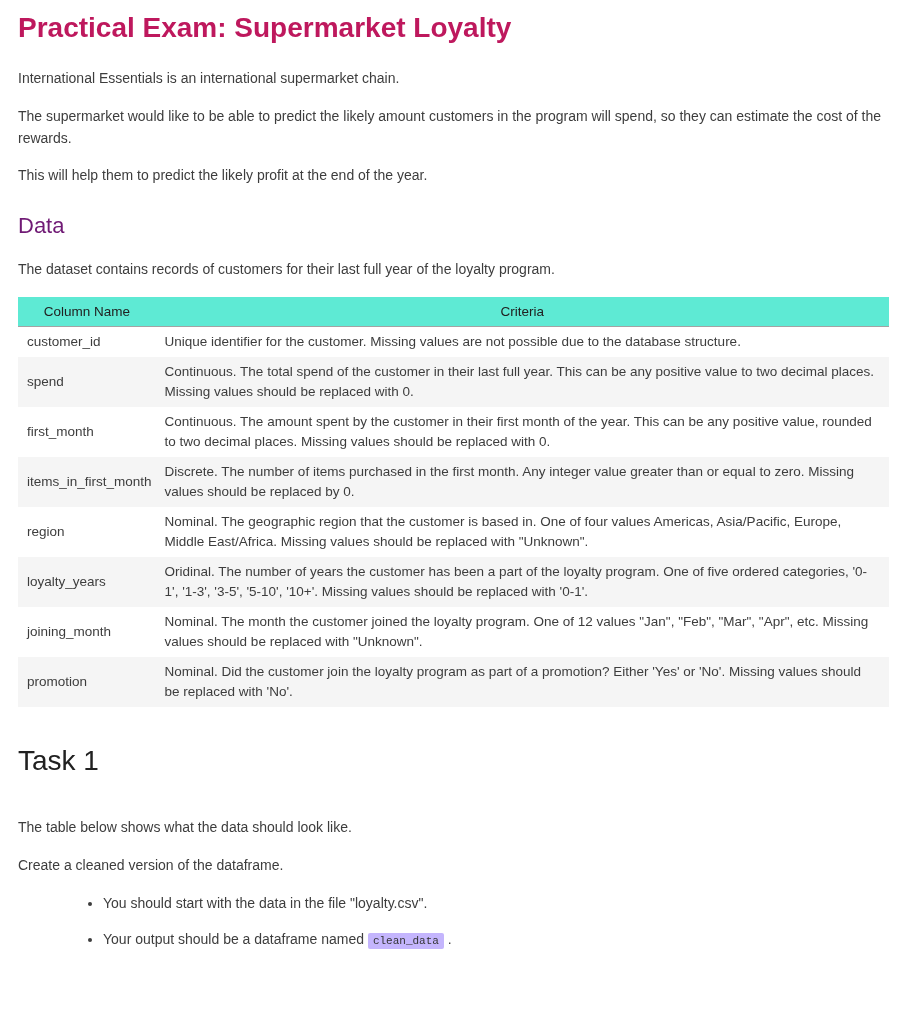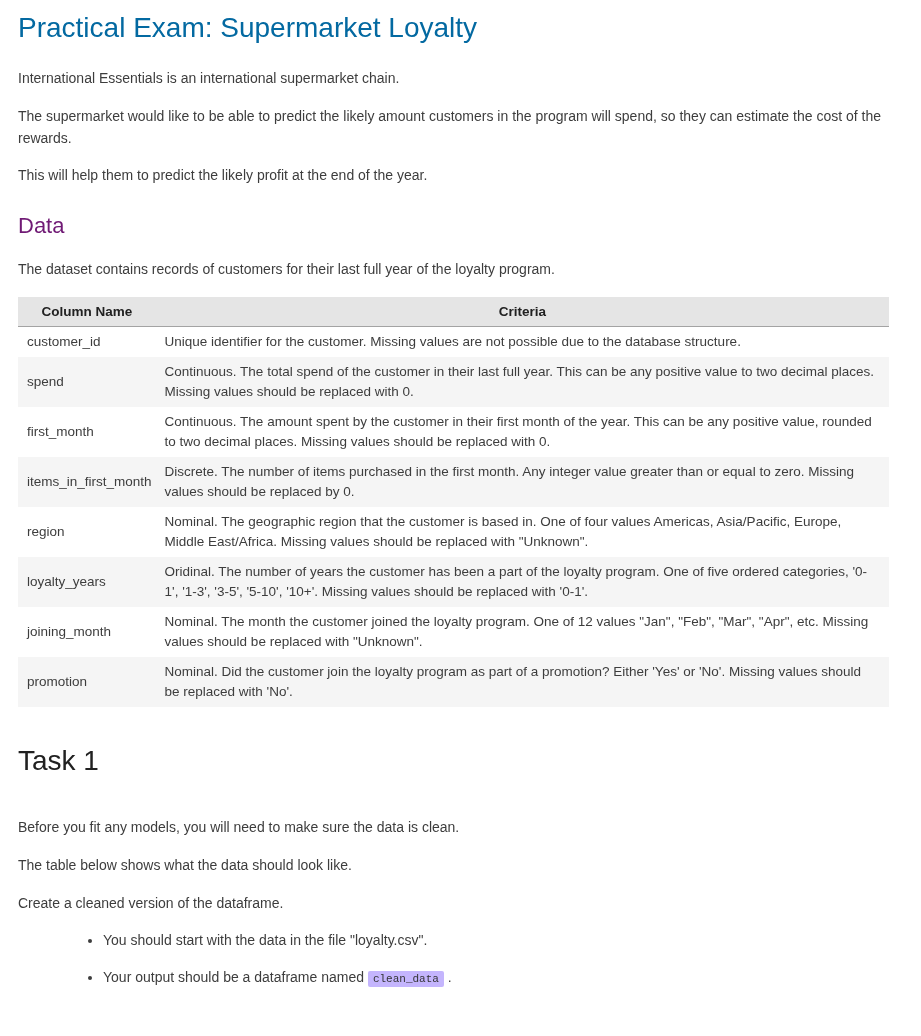--- a/index.html
+++ b/index.html
@@ -13,22 +13,22 @@
     font-size: 14px;
     color: #3d3d3d;
     width: 921px;
   }
   .page {
     padding: 0 32px 24px 18px;
     width: 921px;
   }
   h1.doc-title {
     font-size: 28px;
-    font-weight: 400;
-    color: #0369a1;
+    font-weight: 700;
+    color: #be185d;
     margin: 12px 0 24px;
     line-height: 1.15;
   }
   p.para {
     margin: 12px 0 16px;
     line-height: 1.55;
   }
   h2.section-heading {
     font-size: 22px;
     font-weight: 400;
@@ -44,26 +44,26 @@
     line-height: 1.15;
   }
   table.data-table {
     border-collapse: collapse;
     width: 100%;
     margin: 16px 0 4px;
     font-size: 13.5px;
     color: #3d3d3d;
   }
   .data-table thead th {
-    font-weight: 700;
+    font-weight: 400;
     color: #212121;
     text-align: center;
     padding: 7px 8px;
     border-bottom: 1.5px solid #a3a3a3;
-    background: #e5e5e5;
+    background: #5eead4;
   }
   .data-table tbody td {
     padding: 5px 10px 5px 9px;
     line-height: 20px;
     vertical-align: middle;
   }
   .data-table td.col-name {
     width: 130px;
     padding-right: 4px;
     white-space: nowrap;
@@ -144,21 +144,20 @@
       </tr>
       <tr>
         <td class="col-name">promotion</td>
         <td>Nominal. Did the customer join the loyalty program as part of a promotion? Either 'Yes' or 'No'. Missing values should be replaced with 'No'.</td>
       </tr>
     </tbody>
   </table>
 
   <h1 class="task-heading">Task 1</h1>
 
-  <p class="para">Before you fit any models, you will need to make sure the data is clean.</p>
   <p class="para">The table below shows what the data should look like.</p>
   <p class="para">Create a cleaned version of the dataframe.</p>
 
   <ul class="req-list">
     <li>
       <span>You should start with the data in the file "loyalty.csv".</span><span></span>
     </li>
     <li>
       <span>Your output should be a dataframe named </span><code class="inline-code">clean_data</code><span> .</span>
     </li>

